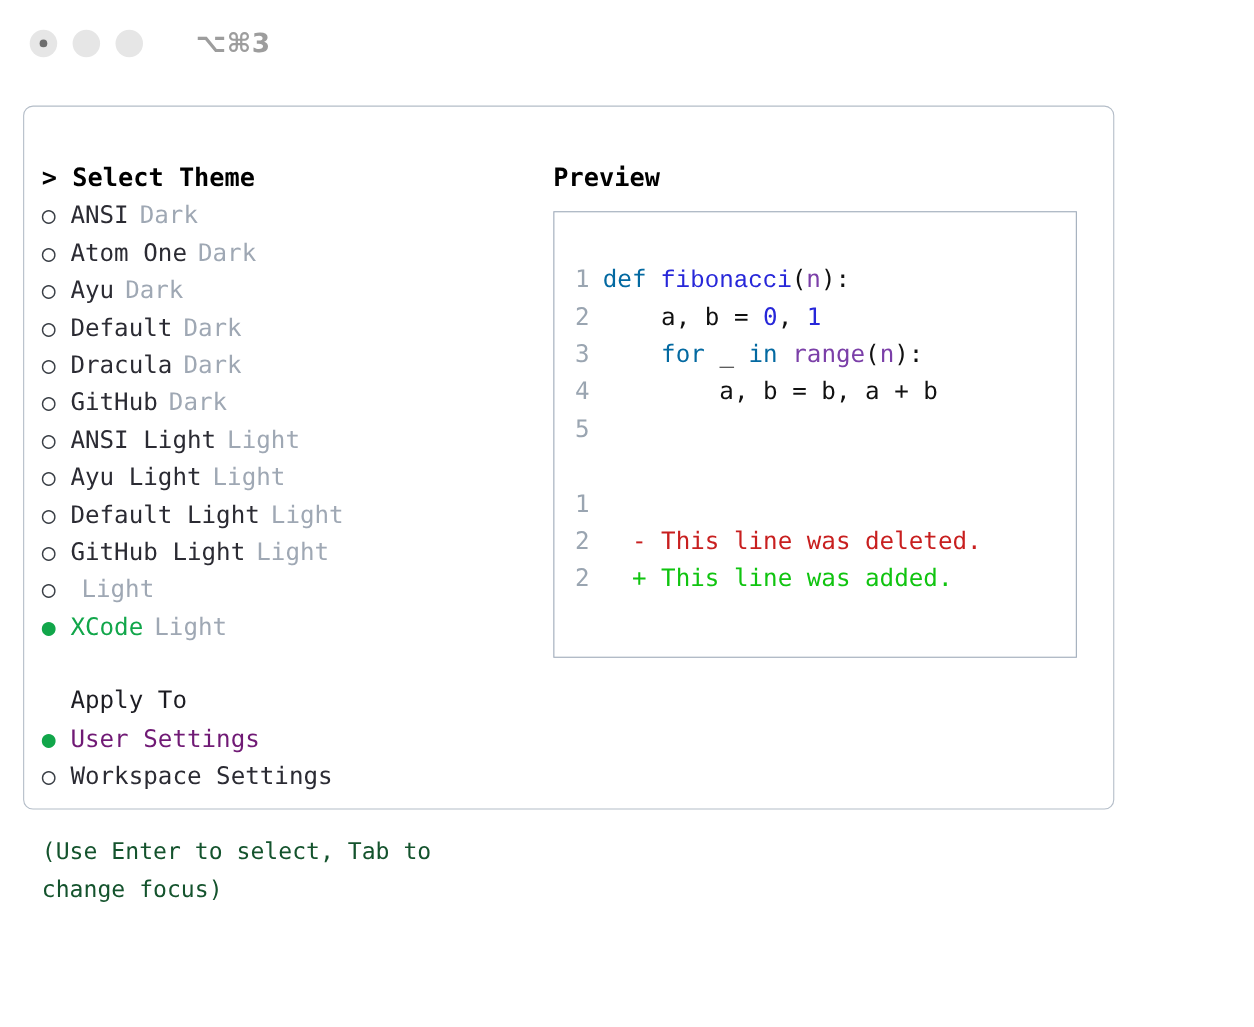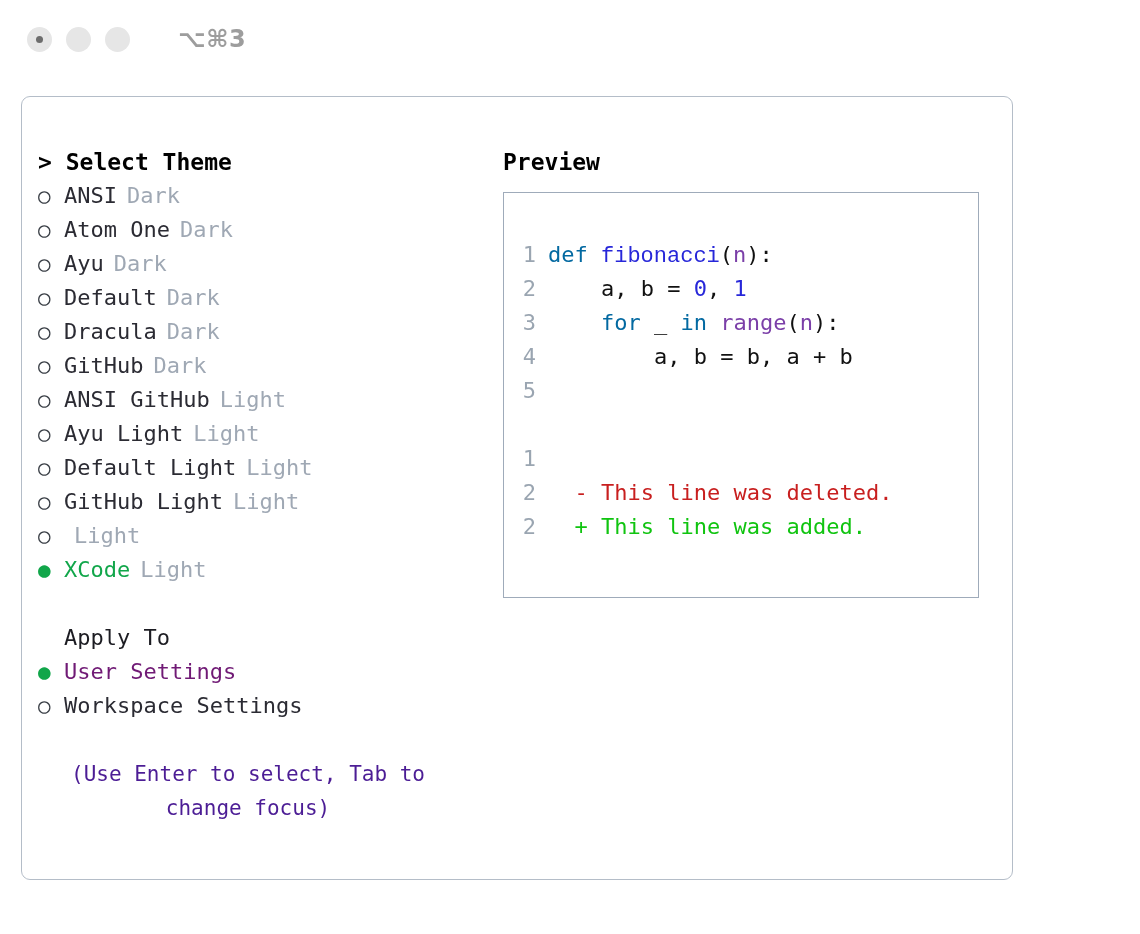--- a/index.html
+++ b/index.html
@@ -60,21 +60,21 @@
     letter-spacing: 0.5px;
     font-family: "DejaVu Sans", "Liberation Sans", sans-serif;
   }
 
   
   #panel {
     position: absolute;
     left: 21px;
     top: 96px;
     width: 992px;
-    height: 784px;
+    height: 640px;
     border: 1px solid #b4bdc8;
     border-radius: 9px;
     background: #ffffff;
     box-sizing: border-box;
   }
 
   
   #theme-column {
     position: absolute;
     left: 16px;
@@ -135,23 +135,22 @@
     font-size: 22px;
     white-space: pre;
   }
   .apply-label { color: #2b2b33; }
   .apply-label.sel { color: #701a75; }
 
   #hint {
     margin-top: 34px;
     font-size: 21px;
     line-height: 34px;
-    color: #4c1d95;
+    color: #14532d;
     width: 420px;
-    text-align: center;
   }
 
   
   #preview-column {
     position: absolute;
     left: 481px;
     top: 48px;
     width: 500px;
   }
   #preview-title {
@@ -218,21 +217,21 @@
 
     <div id="theme-column">
       <div class="col-header">&gt; Select Theme</div>
       <div id="theme-list">
           <div class="theme-row"><span class="marker">○</span><span class="theme-name">ANSI</span><span class="theme-kind">Dark</span></div>
           <div class="theme-row"><span class="marker">○</span><span class="theme-name">Atom One</span><span class="theme-kind">Dark</span></div>
           <div class="theme-row"><span class="marker">○</span><span class="theme-name">Ayu</span><span class="theme-kind">Dark</span></div>
           <div class="theme-row"><span class="marker">○</span><span class="theme-name">Default</span><span class="theme-kind">Dark</span></div>
           <div class="theme-row"><span class="marker">○</span><span class="theme-name">Dracula</span><span class="theme-kind">Dark</span></div>
           <div class="theme-row"><span class="marker">○</span><span class="theme-name">GitHub</span><span class="theme-kind">Dark</span></div>
-          <div class="theme-row"><span class="marker">○</span><span class="theme-name">ANSI GitHub</span><span class="theme-kind">Light</span></div>
+          <div class="theme-row"><span class="marker">○</span><span class="theme-name">ANSI Light</span><span class="theme-kind">Light</span></div>
           <div class="theme-row"><span class="marker">○</span><span class="theme-name">Ayu Light</span><span class="theme-kind">Light</span></div>
           <div class="theme-row"><span class="marker">○</span><span class="theme-name">Default Light</span><span class="theme-kind">Light</span></div>
           <div class="theme-row"><span class="marker">○</span><span class="theme-name">GitHub Light</span><span class="theme-kind">Light</span></div>
           <div class="theme-row"><span class="marker">○</span><span class="theme-kind">Light</span></div>
           <div class="theme-row"><span class="marker sel">●</span><span class="theme-name sel">XCode</span><span class="theme-kind">Light</span></div>
         </div>
 
       <div id="apply-block">
         <div class="apply-header">Apply To</div>
         <div id="apply-list">

